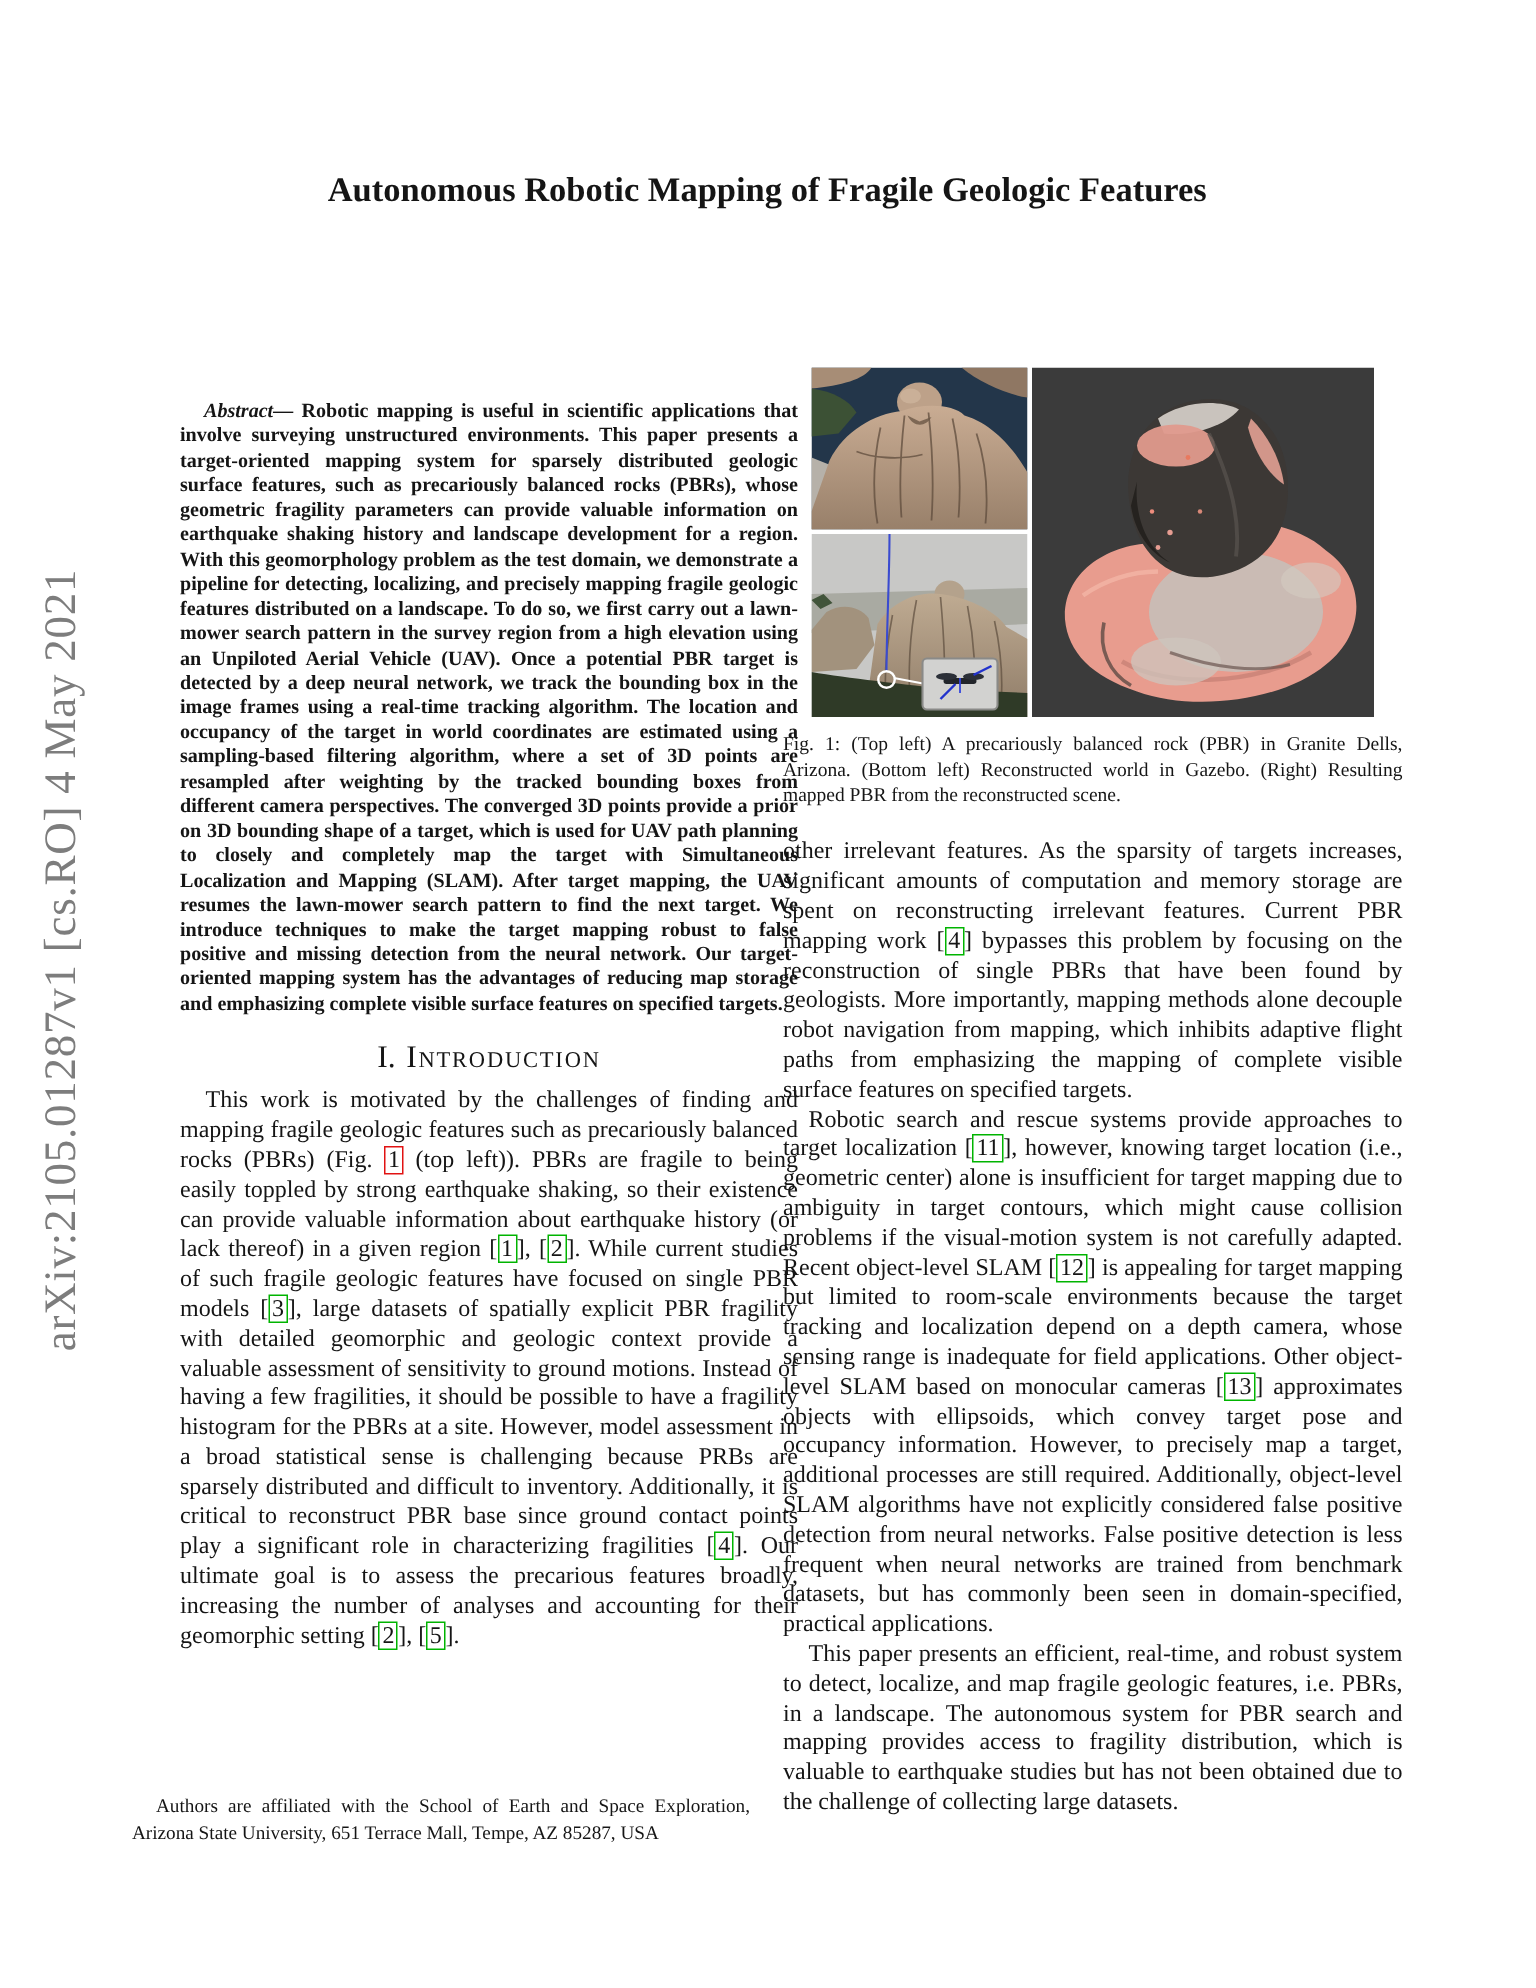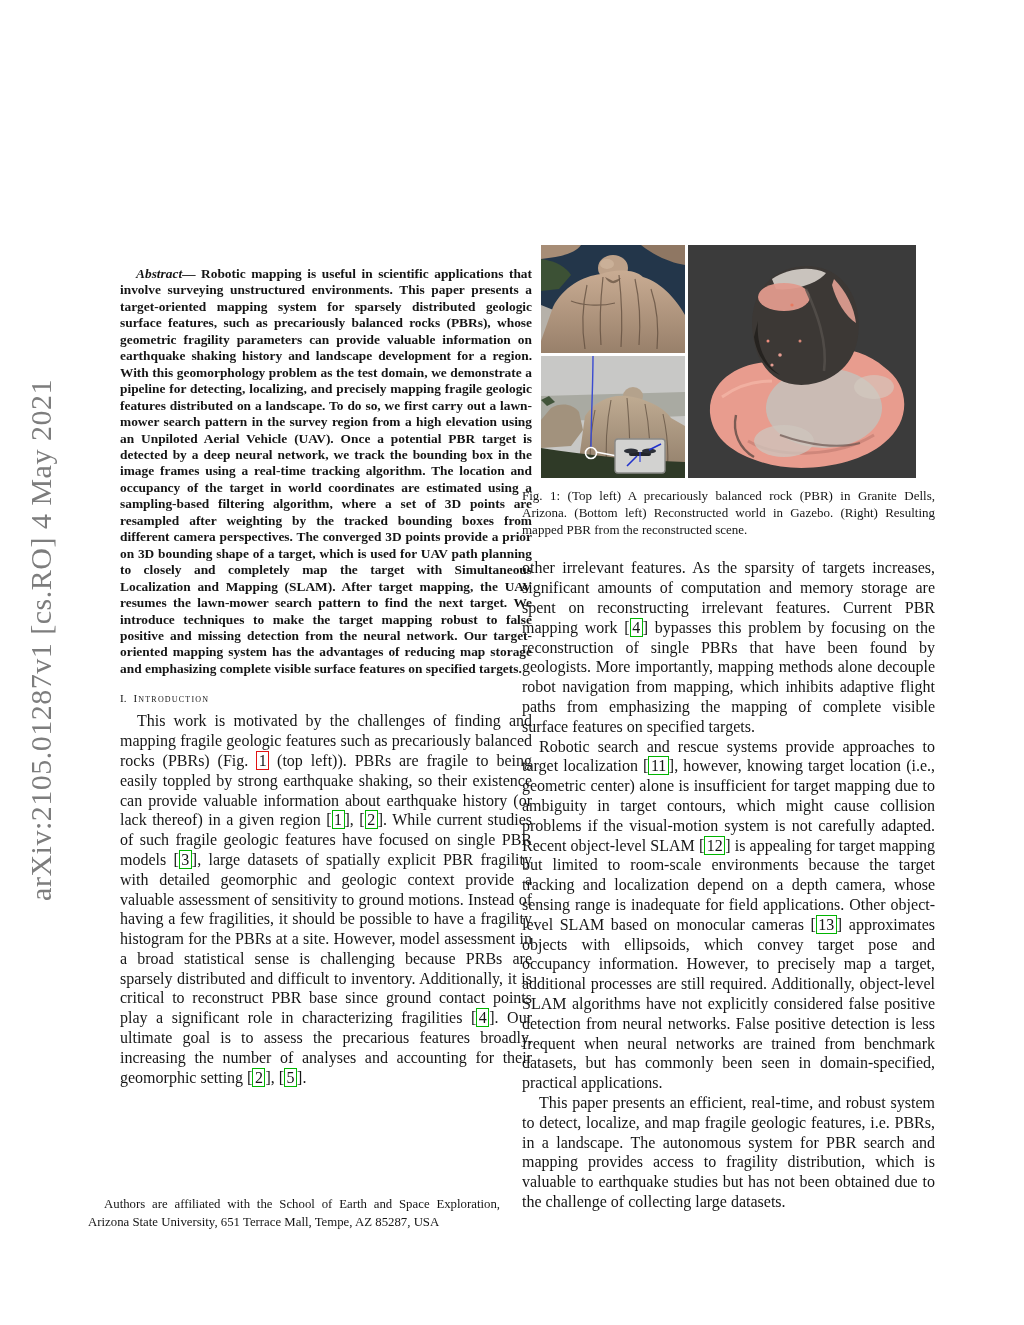--- a/index.html
+++ b/index.html
@@ -25,21 +25,21 @@
   .col.left  { left:88px;  top:266px; width:412px;margin-left:32px; }
   .col.right { left:522px; top:245px; width:413px; }
 
   .abstract {
     margin:0; font-weight:bold; font-size:13.4px; line-height:16.45px;
     text-align:justify; text-indent:16px;
   }
   .abstract-label { font-style:italic; }
 
   .section-heading {
-    margin-top:15px; margin-bottom:7px; font-size:11px;
+    margin-top:15px; margin-bottom:7px; text-align:center; font-size:21px;
   }
   .section-heading .numeral { margin-right:7px; }
   .section-heading .sc { font-variant:small-caps; letter-spacing:1.2px; }
 
   .para { margin:0; font-size:16px; line-height:19.8px; text-align:justify; }
   .indent { text-indent:17px; }
   .col.right .para.first { margin-top:20px; }
 
   .cite {
     border:1px solid var(--cite-green,#00b400);
@@ -61,20 +61,21 @@
   .fig-grid svg { display:block; }
   .caption { margin-top:10px; font-size:13px; line-height:16.8px; text-align:justify; }
 </style>
 </head>
 <body>
 
 <div class="page">
 
   <div class="arxiv-banner">arXiv:2105.01287v1  [cs.RO]  4 May 2021</div>
 
+  <h1 class="title">Autonomous Robotic Mapping of Fragile Geologic Features</h1>
 
   <div class="col left">
     <p class="abstract"><span class="abstract-label">Abstract—</span><span> Robotic mapping is useful in scientific applications that involve surveying unstructured environments. This paper presents a target-oriented mapping system for sparsely distributed geologic surface features, such as precariously balanced rocks (PBRs), whose geometric fragility parameters can provide valuable information on earthquake shaking history and landscape development for a region. With this geomorphology problem as the test domain, we demonstrate a pipeline for detecting, localizing, and precisely mapping fragile geologic features distributed on a landscape. To do so, we first carry out a lawn-mower search pattern in the survey region from a high elevation using an Unpiloted Aerial Vehicle (UAV). Once a potential PBR target is detected by a deep neural network, we track the bounding box in the image frames using a real-time tracking algorithm. The location and occupancy of the target in world coordinates are estimated using a sampling-based filtering algorithm, where a set of 3D points are resampled after weighting by the tracked bounding boxes from different camera perspectives. The converged 3D points provide a prior on 3D bounding shape of a target, which is used for UAV path planning to closely and completely map the target with Simultaneous Localization and Mapping (SLAM). After target mapping, the UAV resumes the lawn-mower search pattern to find the next target. We introduce techniques to make the target mapping robust to false positive and missing detection from the neural network. Our target-oriented mapping system has the advantages of reducing map storage and emphasizing complete visible surface features on specified targets.</span></p>
 
     <div class="section-heading">
       <span class="numeral">I.</span><span class="sc">Introduction</span>
     </div>
 
     <p class="para indent">This work is motivated by the challenges of finding and mapping fragile geologic features such as precariously balanced rocks (PBRs) (Fig. <span class="cite red">1</span> (top left)). PBRs are fragile to being easily toppled by strong earthquake shaking, so their existence can provide valuable information about earthquake history (or lack thereof) in a given region [<span class="cite">1</span>], [<span class="cite">2</span>]. While current studies of such fragile geologic features have focused on single PBR models [<span class="cite">3</span>], large datasets of spatially explicit PBR fragility with detailed geomorphic and geologic context provide a valuable assessment of sensitivity to ground motions. Instead of having a few fragilities, it should be possible to have a fragility histogram for the PBRs at a site. However, model assessment in a broad statistical sense is challenging because PRBs are sparsely distributed and difficult to inventory. Additionally, it is critical to reconstruct PBR base since ground contact points play a significant role in characterizing fragilities [<span class="cite">4</span>]. Our ultimate goal is to assess the precarious features broadly, increasing the number of analyses and accounting for their geomorphic setting [<span class="cite">2</span>], [<span class="cite">5</span>].</p>
   </div>

